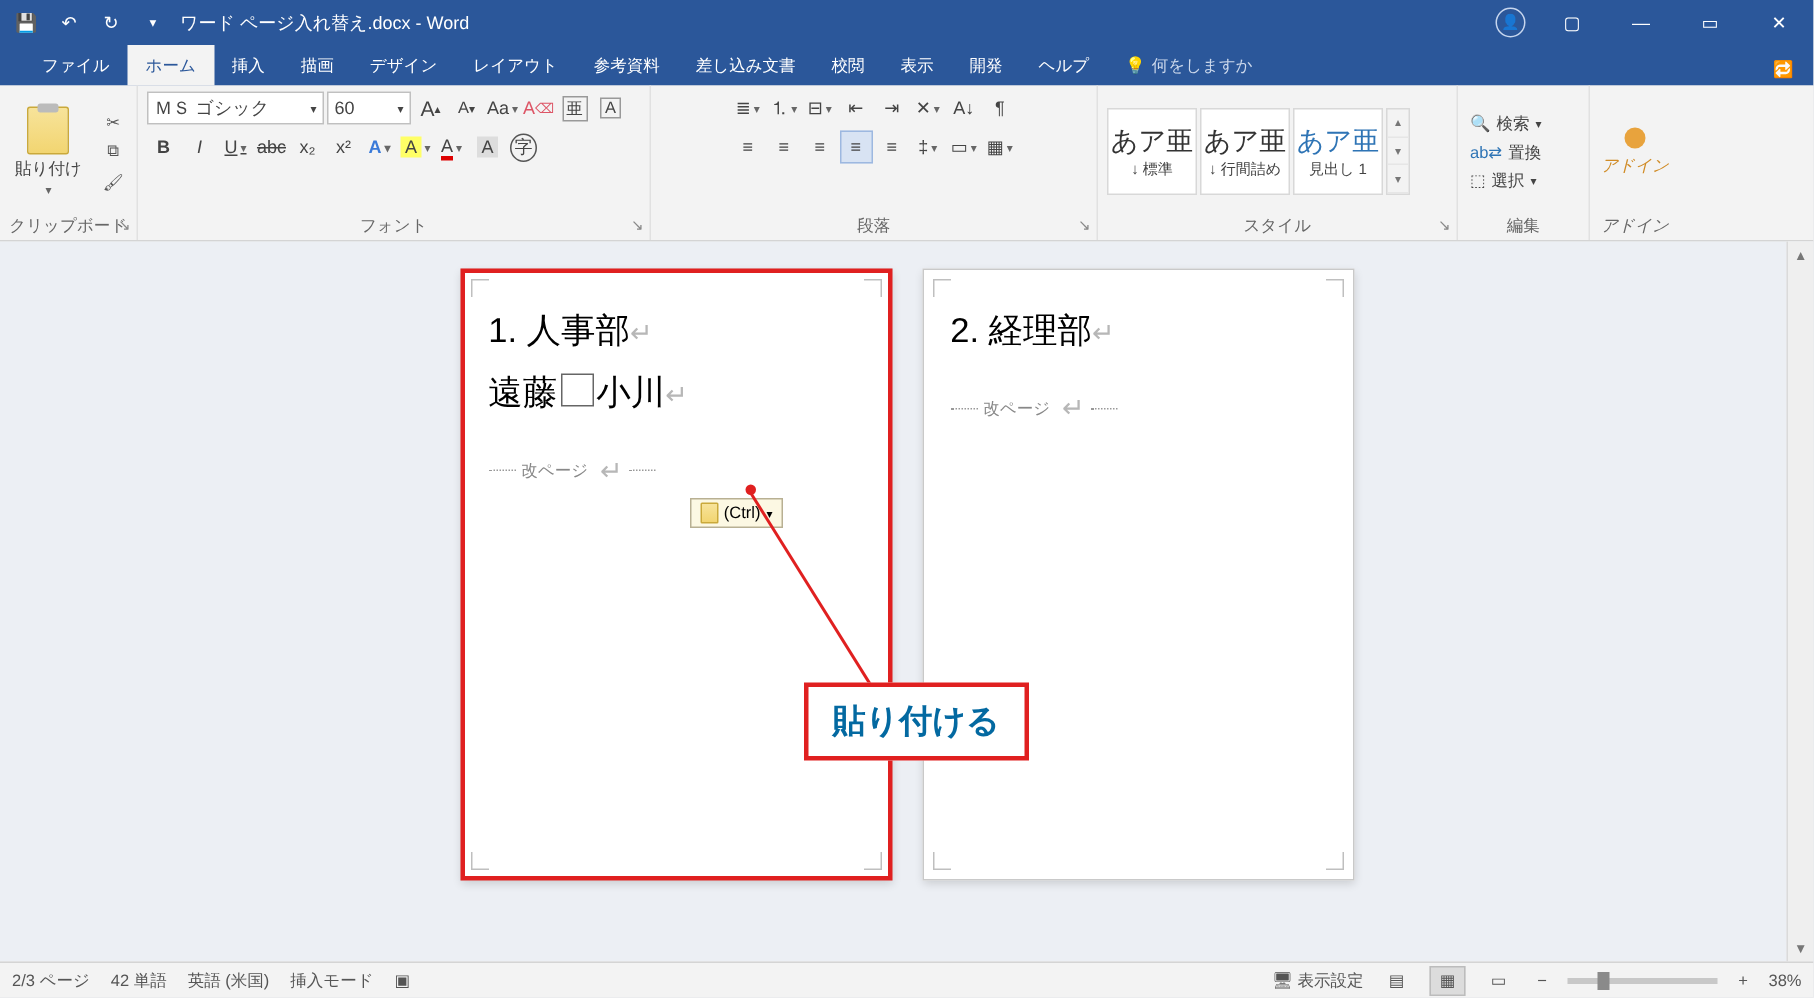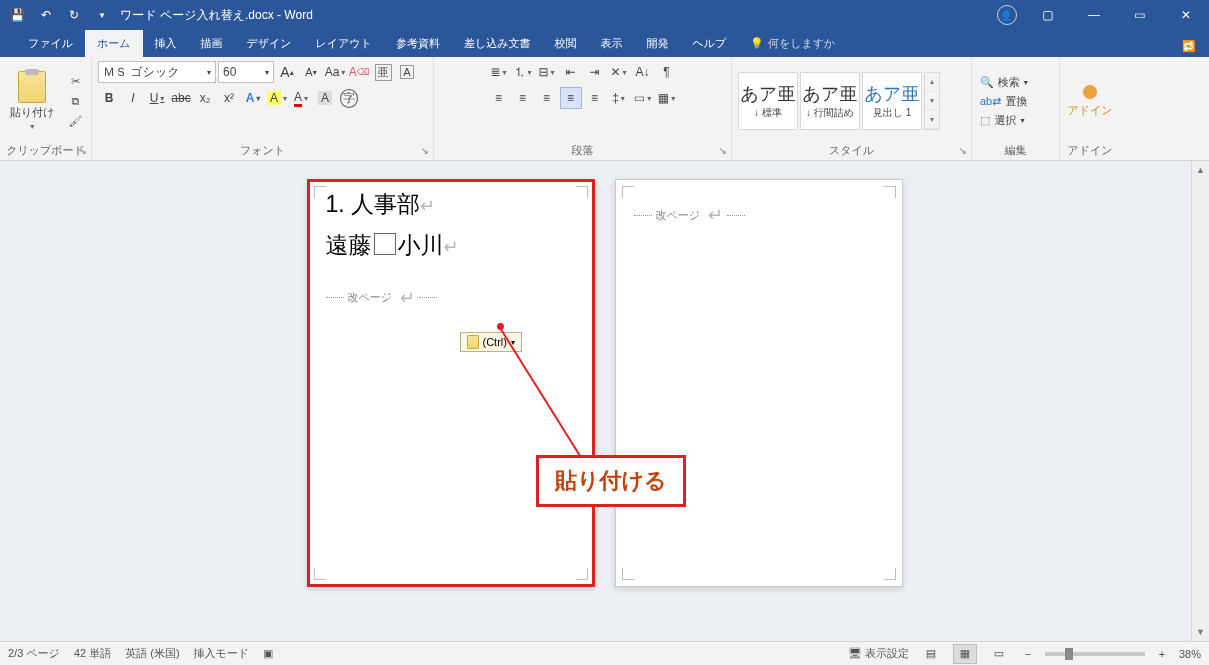--- a/index.html
+++ b/index.html
@@ -56,36 +56,36 @@
 
 .edit-col { display:flex; flex-direction:column; gap:2px; font-size:11px; }
 .edit-item { display:flex; align-items:center; gap:4px; padding:1px 2px; }
 
 
 .addin-btn { display:flex; flex-direction:column; align-items:center; justify-content:center; gap:4px; width:48px; color:#d08b25; }
 .addin-btn .dot { width:14px; height:14px; background:#e8a33d; border-radius:50%; }
 
 
 .doc-area { position:absolute; top:161px; bottom:24px; left:0; right:0; background:#eceff4; display:flex; gap:20px; justify-content:center; padding-top:18px; overflow:hidden; }
-.page { width:288px; height:408px; background:#fff; border:1px solid #c9c9c9; box-shadow:0 2px 6px rgba(0,0,0,.15); padding:4px 18px; position:relative; font-family:"MS Gothic","MS Mincho",serif; }
+.page { width:288px; height:408px; background:#fff; border:1px solid #c9c9c9; box-shadow:0 2px 6px rgba(0,0,0,.15); padding:20px 18px; position:relative; font-family:"MS Gothic","MS Mincho",serif; }
 .page .corner { position:absolute; width:12px; height:12px; border-color:#bfbfbf; }
 .page .corner.tl { top:6px; left:6px; border-top:1px solid #bfbfbf; border-left:1px solid #bfbfbf; }
 .page .corner.tr { top:6px; right:6px; border-top:1px solid #bfbfbf; border-right:1px solid #bfbfbf; }
 .page .corner.bl { bottom:6px; left:6px; border-bottom:1px solid #bfbfbf; border-left:1px solid #bfbfbf; }
 .page .corner.br { bottom:6px; right:6px; border-bottom:1px solid #bfbfbf; border-right:1px solid #bfbfbf; }
 .page.highlight { outline:3px solid #e02020; outline-offset:-3px; }
 .page .line { font-size:23px; color:#000; line-height:1.8; white-space:nowrap; }
 .page .ret { color:#b7b7b7; font-size:18px; }
 .box { display:inline-block; width:22px; height:22px; border:1px solid #666; vertical-align:-2px; margin:0 2px; }
 .page-break { font-size:11px; color:#888; margin-top:20px; display:flex; align-items:center; gap:4px; }
 .page-break::before { content:""; display:inline-block; width:18px; border-top:1px dotted #999; }
 .page-break::after { content:""; display:inline-block; width:18px; border-top:1px dotted #999; }
 .paste-opts { position:absolute; border:1px solid #b8b093; background:#fcf8e3; padding:2px 6px; font-size:11px; display:flex; align-items:center; gap:4px; }
 .paste-opts .clip-ic { width:12px; height:14px; background:linear-gradient(#f7e39a,#f2d571); border:1px solid #caa93b; border-radius:1px; }
-.callout-box { position:absolute; border:3px solid #e02020; background:#fff; padding:8px 16px; font-size:22px; color:#c2410c; font-weight:bold; }
+.callout-box { position:absolute; border:3px solid #e02020; background:#fff; padding:8px 16px; font-size:22px; color:#0369a1; font-weight:bold; }
 .callout-line { position:absolute; background:#e02020; transform-origin:top left; height:1.5px; }
 .callout-dot { position:absolute; width:7px; height:7px; background:#e02020; border-radius:50%; }
 
 
 .statusbar { position:absolute; bottom:0; left:0; right:0; height:24px; background:#f3f3f3; border-top:1px solid #d4d4d4; display:flex; align-items:center; font-size:11px; color:#555; padding:0 8px; gap:14px; }
 .statusbar .right { margin-left:auto; display:flex; align-items:center; gap:10px; }
 .view-btn { width:24px; height:20px; display:flex; align-items:center; justify-content:center; border:1px solid transparent; }
 .view-btn.active { background:#dcdcdc; border-color:#bcbcbc; }
 .zoom-slider { width:100px; height:4px; background:#c8c8c8; position:relative; }
 .zoom-slider .thumb { position:absolute; top:-4px; width:8px; height:12px; background:#8a8a8a; left:20%; }
@@ -293,21 +293,21 @@
             <span>選択</span>
             <span style="font-size:8px;">▾</span>
           </div>
       </div>
     </div>
     <div class="group-label">
         <span>編集</span>
       </div>
   </div>
 
-  <div class="group" style="width:60px;border-right:none;">
+  <div class="group" style="width:60px;border-right:none;font-style:italic;">
     <div class="group-body">
       <div class="addin-btn">
         <div class="dot"></div>
         <span>アドイン</span>
       </div>
     </div>
     <div class="group-label">
         <span>アドイン</span>
       </div>
   </div>
@@ -331,20 +331,21 @@
         <span>改ページ</span>
         <span class="ret" style="margin-left:4px;">↵</span>
       </div>
   </div>
 
   <div class="page">
     <span class="corner tl"></span>
       <span class="corner tr"></span>
       <span class="corner bl"></span>
       <span class="corner br"></span>
+    <div class="line"><span>2. 経理部</span><span class="ret">↵</span></div>
     <div class="page-break">
         <span>改ページ</span>
         <span class="ret" style="margin-left:4px;">↵</span>
       </div>
   </div>
 
   <div class="callout-dot" style="left:497px; top:162px;"></div>
   <div class="callout-line" style="left:500px; top:165px; width:174px; transform:rotate(58deg);"></div>
   <div class="callout-box" style="left:536px; top:294px;">
     <span>貼り付ける</span>

